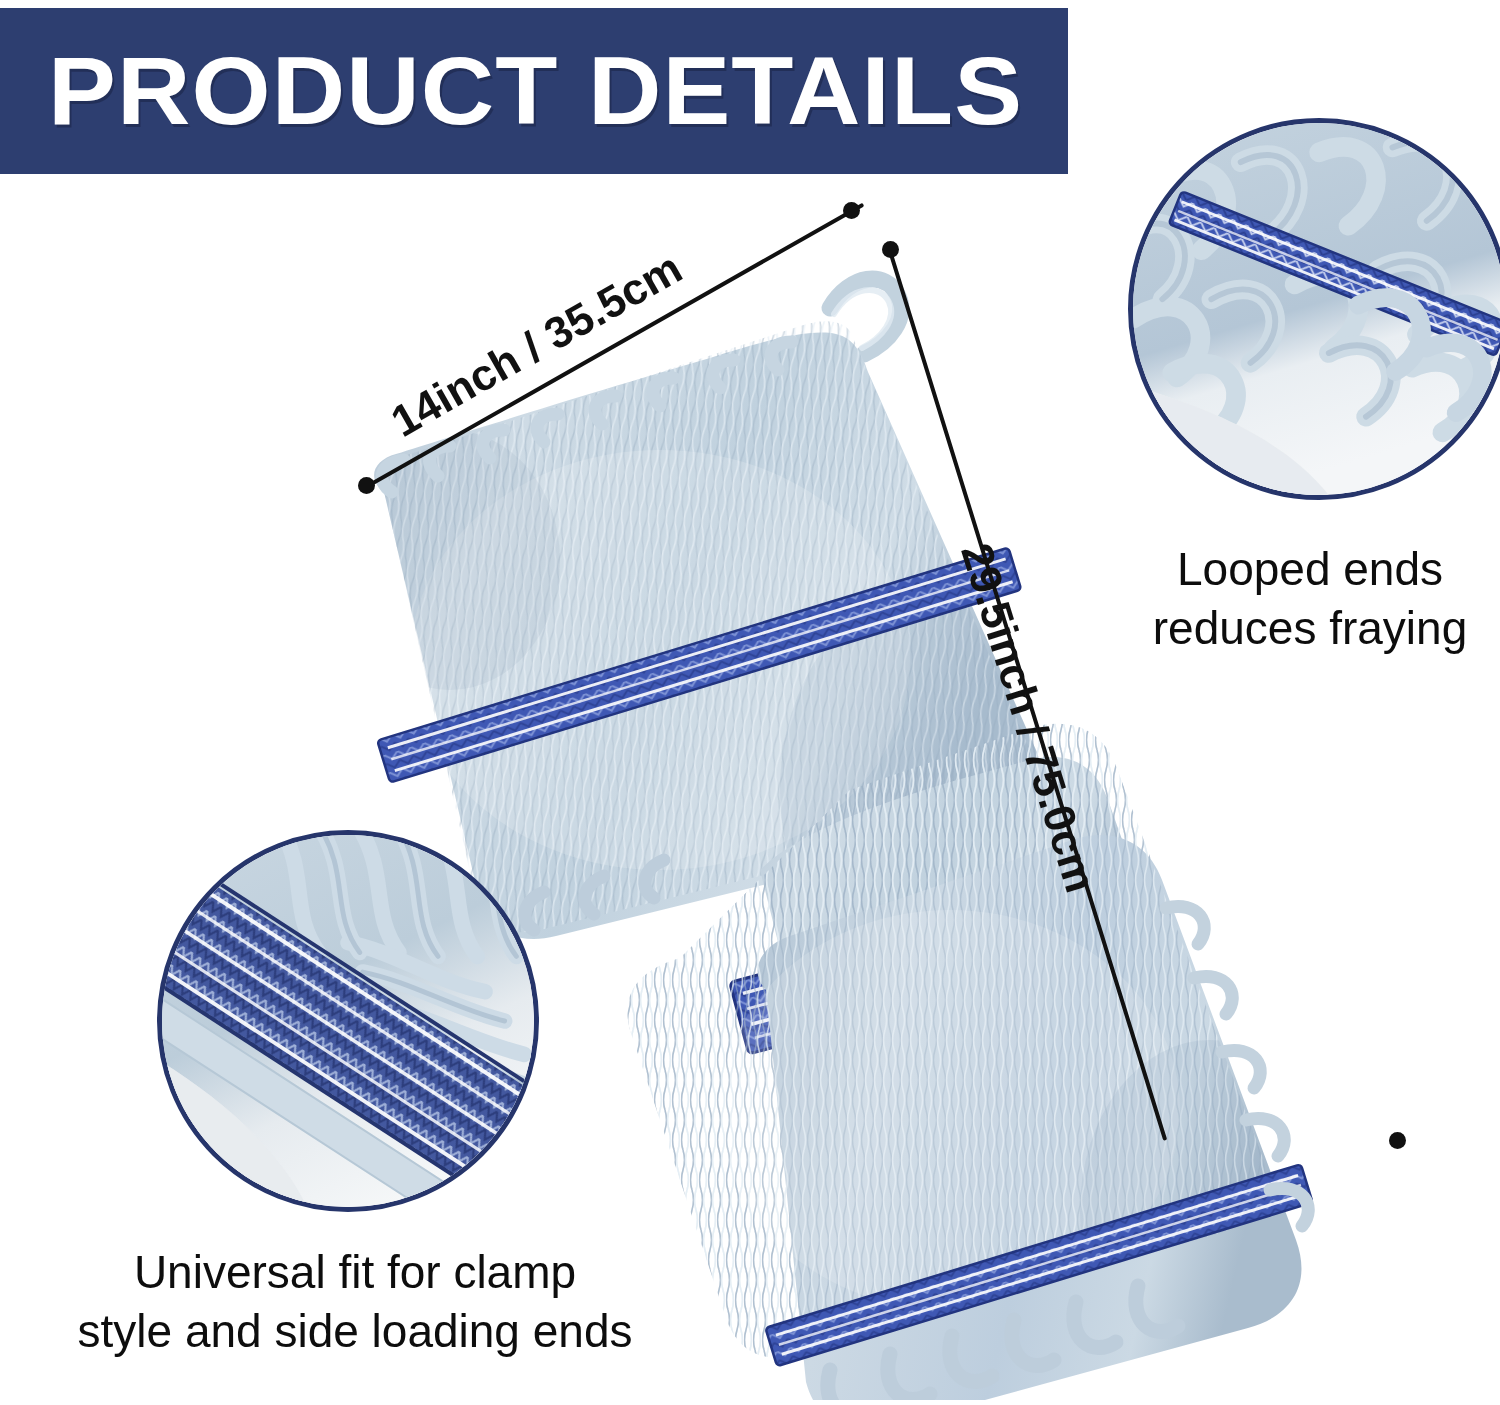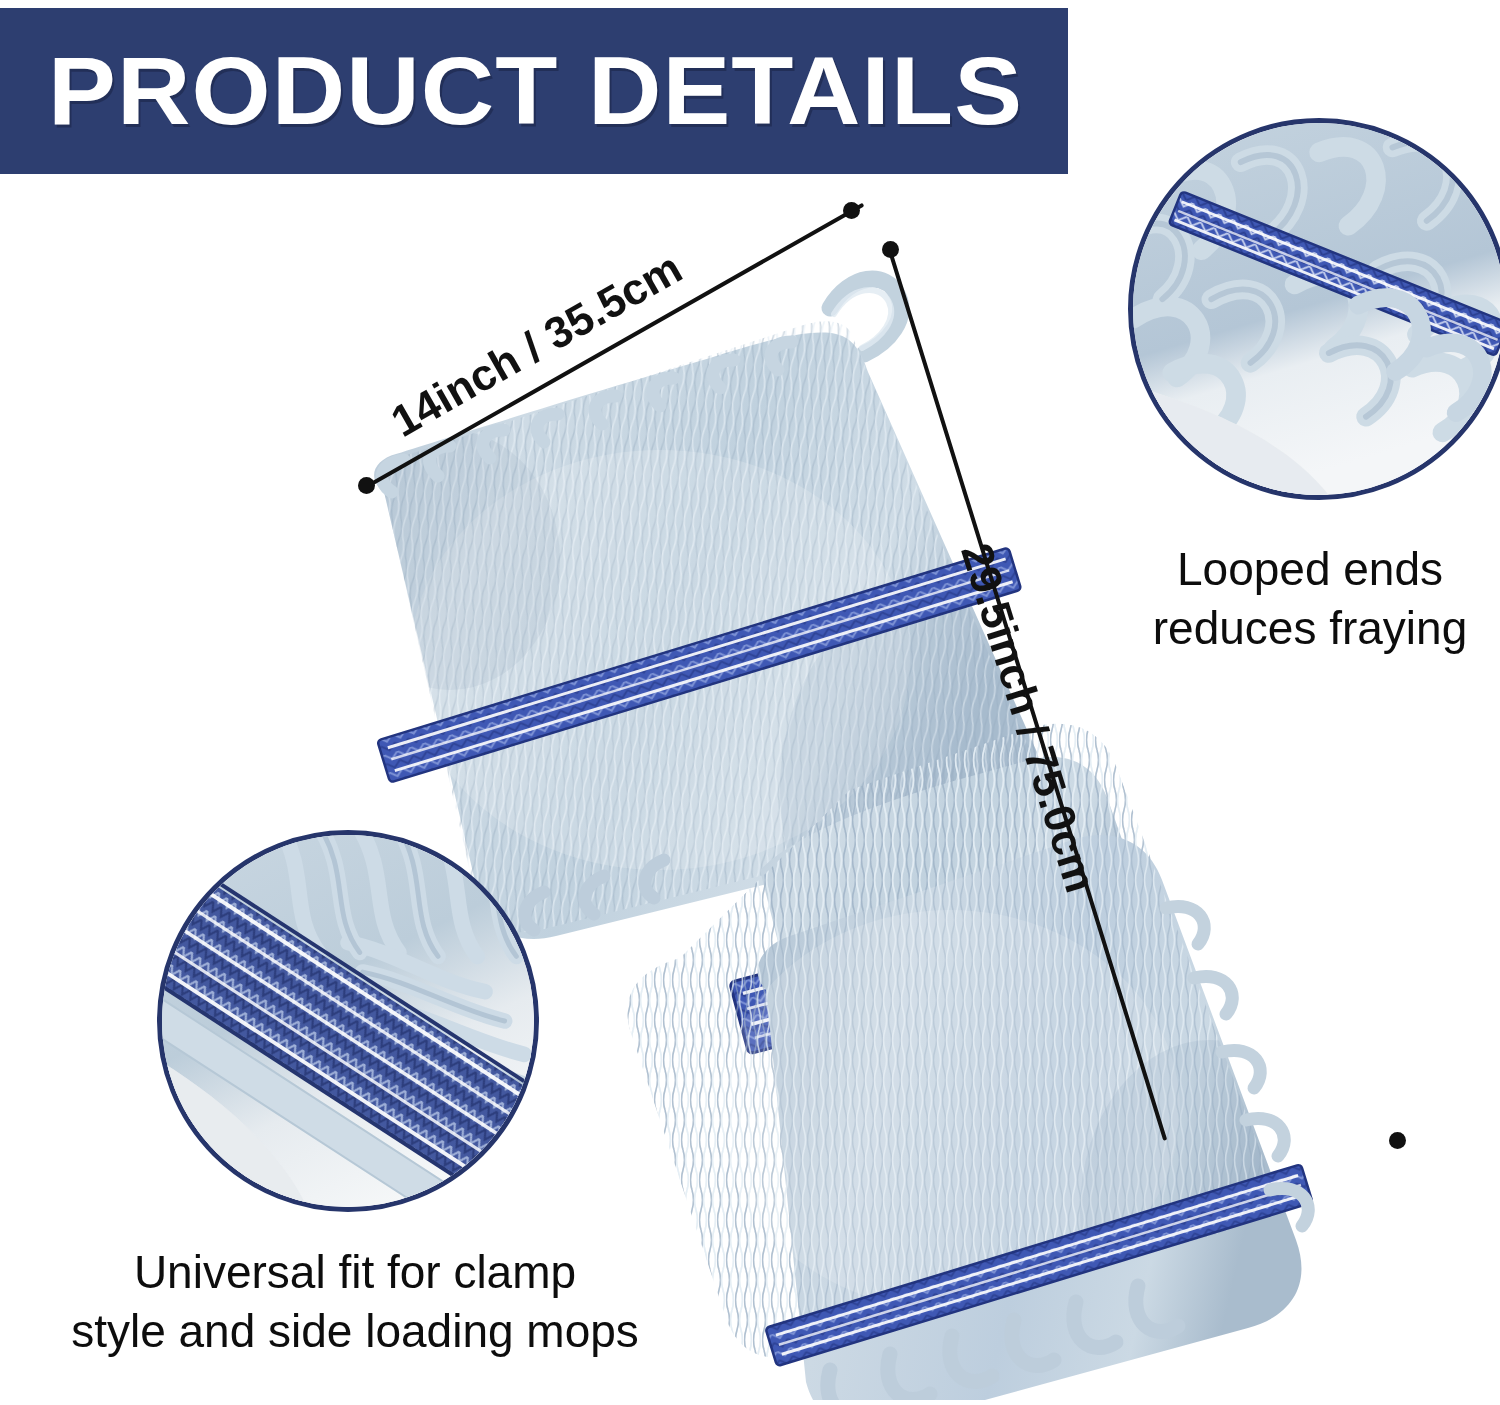--- a/index.html
+++ b/index.html
@@ -401,15 +401,15 @@
         <rect x="-140" y="268" width="680" height="34" fill="#cfdce6"></rect>
         <rect x="-140" y="268" width="680" height="34" fill="none" stroke="#b6c8d6" stroke-width="2"></rect>
       </g>
 
       <path d="M0 232 C 60 270 120 320 148 380 L 0 380 Z" fill="#f4f6f7"></path>
       <path d="M0 232 C 60 270 120 320 148 380 L 0 380 Z" fill="#dce2e7" opacity="0.5"></path>
     </svg>
   </div>
 
   <div class="caption" id="caption-band">Universal fit for clamp
-style and side loading mops</div>
+style and side loading ends</div>
 
 </div>
 
 </body></html>

